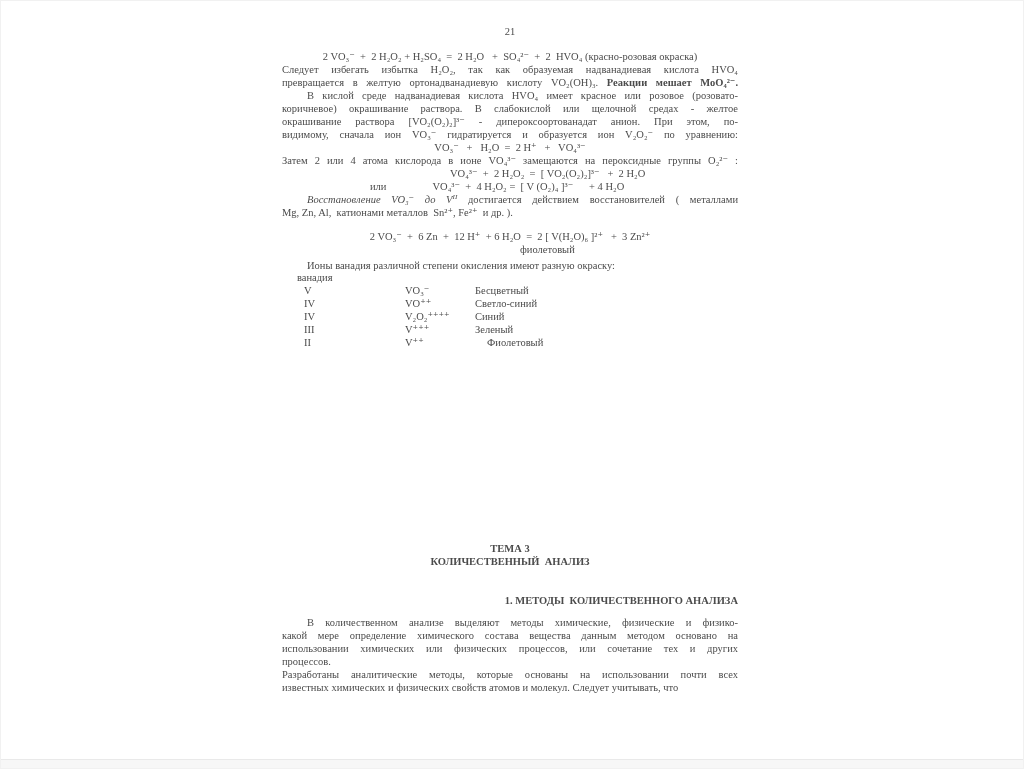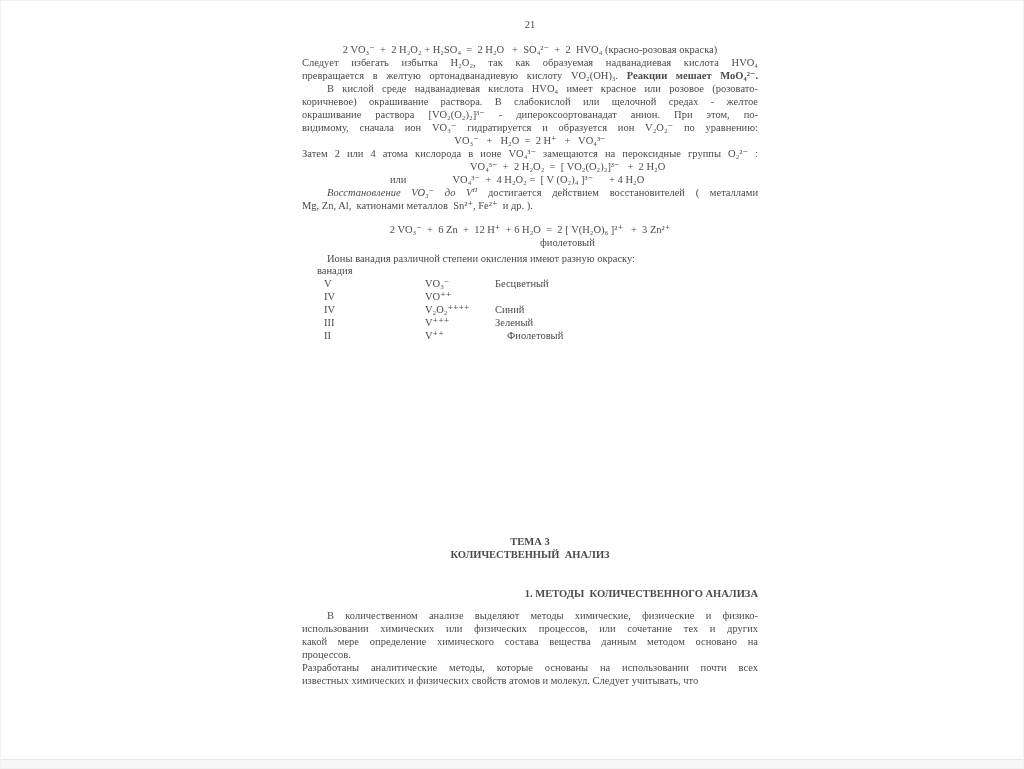--- a/index.html
+++ b/index.html
@@ -2,21 +2,21 @@
 <html><head>
 <meta charset="utf-8">
 <style>
   html,body{margin:0;padding:0;}
   body{
     width:1024px;height:769px;position:relative;overflow:hidden;
     background:#ffffff;border:1px solid #f1f1f1;box-sizing:border-box;
     font-family:"Liberation Serif","DejaVu Serif",serif;
     color:#4b4b4b;
   }
-  #content{position:absolute;left:301px;top:0;width:456px;padding-top:17px;}
+  #content{position:absolute;left:281px;top:0;width:456px;padding-top:24px;}
   .line{height:13px;line-height:13px;font-size:10.5px;}
   .l{white-space:pre;}
   .c{text-align:center;white-space:pre;}
   .j{text-align:justify;text-align-last:justify;white-space:normal;}
   .sup{vertical-align:4px;font-size:7px;line-height:0;}
   .trow{display:flex;height:13px;line-height:13px;font-size:10.5px;}
   .tc1{width:105px;}
   .tc2{width:88px;}
   .tc3{flex:1;}
   .tc1.hdr{padding-left:2px;}
@@ -55,20 +55,21 @@
     <div>
       <div class="tline2">ванадия</div>
       <div class="trow">
         <span class="tc1 row">V</span>
         <span class="tc2 row">VO₃⁻</span>
         <span class="tc3">Бесцветный</span>
       </div>
       <div class="trow">
         <span class="tc1 row">IV</span>
         <span class="tc2 row">VO⁺⁺</span>
+        <span class="tc3">Светло-синий</span>
       </div>
       <div class="trow">
         <span class="tc1 row">IV</span>
         <span class="tc2 row">V₂O₂⁺⁺⁺⁺</span>
         <span class="tc3">Синий</span>
       </div>
       <div class="trow">
         <span class="tc1 row">III</span>
         <span class="tc2 row">V⁺⁺⁺</span>
         <span class="tc3">Зеленый</span>
@@ -77,19 +78,19 @@
         <span class="tc1 row">II</span>
         <span class="tc2 row">V⁺⁺</span>
         <span class="tc3 ind">Фиолетовый</span>
       </div>
     </div>
     <div style="height: 193px;"></div>
     <div class="line c"><span style="font-weight: bold;">ТЕМА 3</span></div>
     <div class="line c"><span style="font-weight: bold;">КОЛИЧЕСТВЕННЫЙ  АНАЛИЗ</span></div>
     <div class="line c" style="margin-top: 26px; text-align: right;"><span style="font-weight: bold;">1. МЕТОДЫ  КОЛИЧЕСТВЕННОГО АНАЛИЗА</span></div>
     <div class="line j" style="margin-top: 9px; text-indent: 25px;"><span>В количественном анализе выделяют методы химические, физические и физико-</span></div>
+    <div class="line j"><span>какой мере определение химического состава вещества данным методом основано на</span></div>
     <div class="line j"><span>использовании химических или физических процессов, или сочетание тех и других</span></div>
-    <div class="line j"><span>какой мере определение химического состава вещества данным методом основано на</span></div>
     <div class="line l"><span>процессов.</span></div>
     <div class="line j"><span>Разработаны аналитические методы, которые основаны на использовании почти всех</span></div>
     <div class="line l"><span>известных химических и физических свойств атомов и молекул. Следует учитывать, что</span></div>
   </div>
 <div id="footer-strip"></div>
 
 </body></html>

